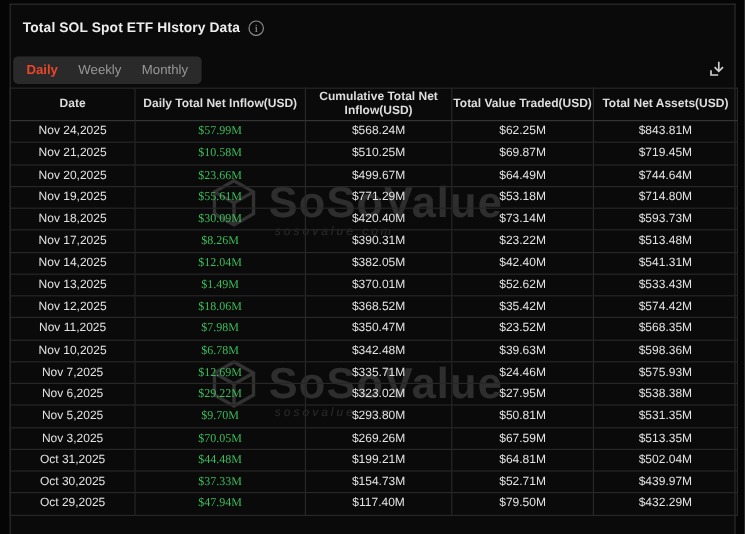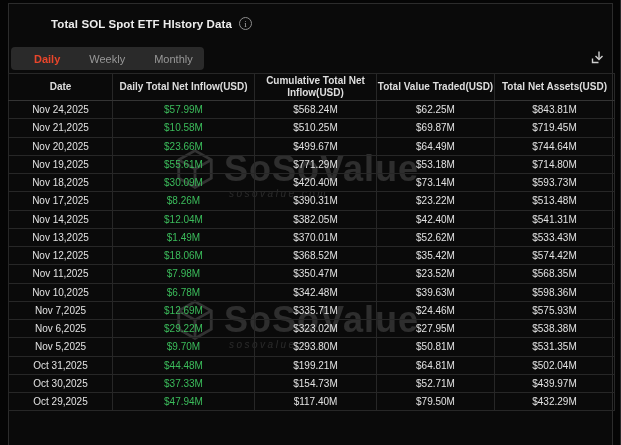--- a/index.html
+++ b/index.html
@@ -11,48 +11,48 @@
   }
   .page-right-line{position:absolute;top:0;right:0;width:1px;height:445px;background:#2b2b2b;}
   .panel{
     position:absolute;left:8px;top:3px;width:605px;height:460px;
     background:#0a0a0a;
     border:1px solid #2c2c2c;border-bottom:none;
     box-sizing:border-box;
   }
   
   .title-row{position:absolute;left:10px;top:13px;display:flex;align-items:center;gap:7px;}
-  .title{font-size:11.5px;font-weight:bold;color:#ededed;letter-spacing:.1px;margin-left:32px;}
+  .title{font-size:11.5px;font-weight:bold;color:#ededed;letter-spacing:.1px;}
   .info-icon{
     width:13px;height:13px;border:1px solid #8d8d8d;border-radius:50%;
     color:#a8a8a8;font-size:9px;line-height:13px;text-align:center;
     font-family:"Liberation Serif", serif;display:inline-block;box-sizing:border-box;
   }
   
   .tabs{
     position:absolute;left:2px;top:43px;height:23px;
     background:#2a2a2a;border-radius:4px;
     display:flex;align-items:center;gap:17px;padding:0 11px;
   }
-  .tab{font-size:11px;color:#989898;cursor:pointer;margin-left:12px;}
+  .tab{font-size:11px;color:#989898;cursor:pointer;}
   .tab.active{color:#e9462b;font-weight:bold;}
   
   .download{position:absolute;right:4px;top:45px;width:18px;height:18px;cursor:pointer;}
   
   table{
     position:absolute;left:-1px;top:69px;width:606px;
     border-collapse:collapse;table-layout:fixed;background:transparent;
   }
   th,td{border:1px solid #272727;text-align:center;padding:0;overflow:hidden;white-space:nowrap;}
   th{
     height:26px;font-size:10px;font-weight:bold;color:#dedede;
     line-height:12px;border-bottom:1px solid #343434;
   }
   td{height:17.25px;font-size:10px;color:#e2e2e2;line-height:17px;}
-  td.green{color:#3bbc5b;}
+  td.green{color:#3bbc5b;font-family:Liberation Serif, serif;}
   
   .wm{position:absolute;left:165px;width:300px;pointer-events:none;}
   .wm-1{top:144px;}
   .wm-2{top:295px;}
   .wm-top{display:flex;align-items:center;gap:8px;}
   .wm-cube{width:42px;height:42px;opacity:.16;}
   .wm-brand{
     font-size:36px;font-weight:bold;color:rgba(255,255,255,0.15);letter-spacing:1px;
   }
   .wm-domain{
@@ -221,20 +221,27 @@
           <td>$538.38M</td>
         </tr>
         <tr>
           <td>Nov 5,2025</td>
           <td class="green">$9.70M</td>
           <td>$293.80M</td>
           <td>$50.81M</td>
           <td>$531.35M</td>
         </tr>
         <tr>
+          <td>Nov 3,2025</td>
+          <td class="green">$70.05M</td>
+          <td>$269.26M</td>
+          <td>$67.59M</td>
+          <td>$513.35M</td>
+        </tr>
+        <tr>
           <td>Oct 31,2025</td>
           <td class="green">$44.48M</td>
           <td>$199.21M</td>
           <td>$64.81M</td>
           <td>$502.04M</td>
         </tr>
         <tr>
           <td>Oct 30,2025</td>
           <td class="green">$37.33M</td>
           <td>$154.73M</td>

